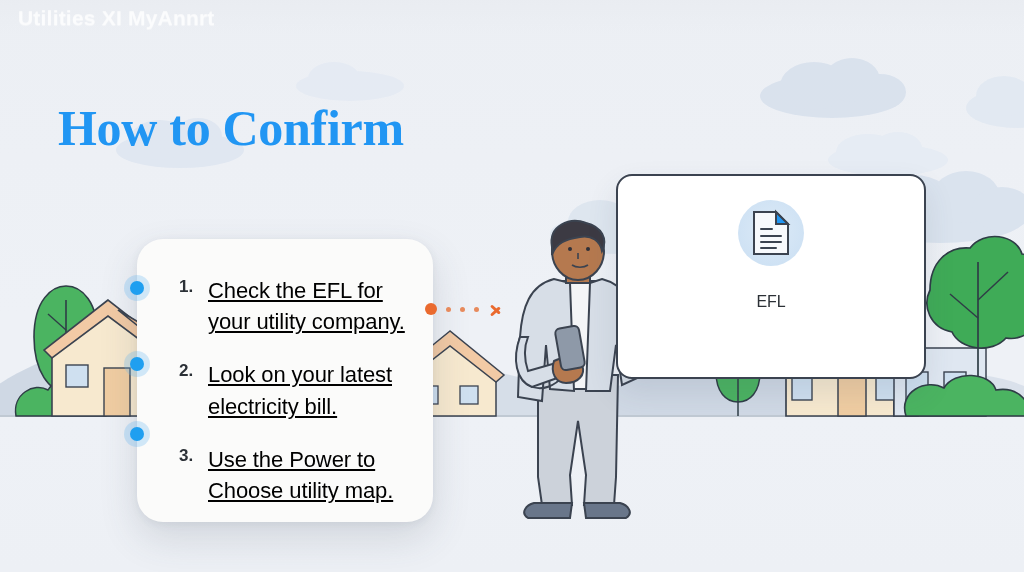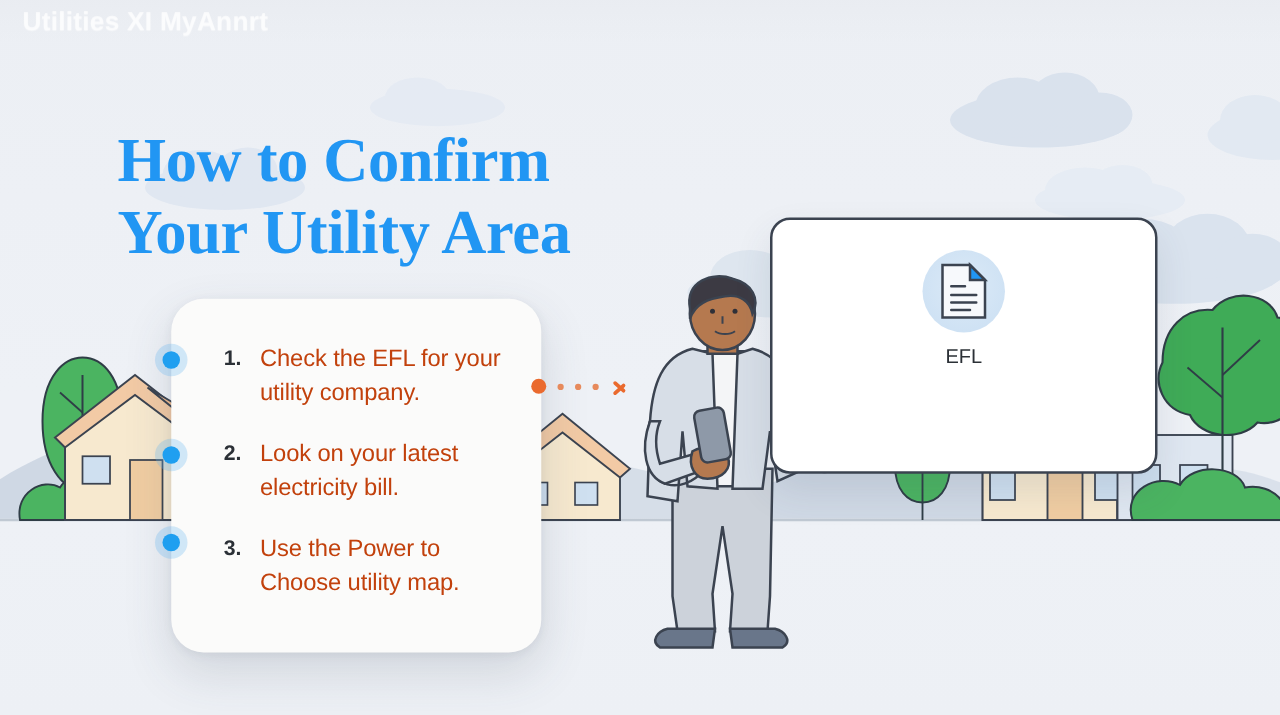--- a/index.html
+++ b/index.html
@@ -29,35 +29,35 @@
   
   .ground{position:absolute;left:0;top:415px;width:1024px;height:157px;
     background:linear-gradient(180deg,#eef1f6 0%,#edf0f5 100%);}
   .groundline{position:absolute;left:0;top:415px;width:1024px;height:2px;background:#9aa7b6;opacity:.55;}
 
   
   .title{
     position:absolute;left:58px;top:66px;width:470px;
     font-family:"Liberation Serif", serif;
     font-weight:700;font-size:50px;line-height:1.14;
-    color:#2196f3;letter-spacing:-.3px;margin-left:36px;
+    color:#2196f3;letter-spacing:-.3px;
   }
   .title .l2{display:block;}
 
   
   .list-card{
     position:absolute;left:137px;top:239px;width:296px;height:283px;
     background:#fbfbfa;border-radius:26px;
     box-shadow:0 16px 38px rgba(60,72,95,.16), 0 2px 8px rgba(60,72,95,.08);
   }
   .steps{position:absolute;left:42px;top:36px;width:232px;}
   .step{display:flex;gap:10px;margin-bottom:22px;}
   .step:last-child{margin-bottom:0;}
   .step-num{font-size:17px;font-weight:700;color:#2b3036;line-height:1.42;min-width:19px;}
-  .step-txt{font-size:19px;color:#c2410c;line-height:1.42;letter-spacing:-.1px;}
+  .step-txt{font-size:22px;color:#000000;line-height:1.42;letter-spacing:-.1px;text-decoration:underline;}
 
   .dot{position:absolute;width:14px;height:14px;border-radius:50%;
     background:#1f9ff0;box-shadow:0 0 0 6px rgba(96,181,240,.28);}
   .dot.d1{left:130px;top:281px;}
   .dot.d2{left:130px;top:357px;}
   .dot.d3{left:130px;top:427px;}
 
   
   .conn{position:absolute;left:425px;top:300px;display:flex;align-items:center;gap:9px;}
   .conn .big{width:12px;height:12px;border-radius:50%;background:#ea6a2e;}
@@ -72,21 +72,21 @@
   .icon-card{
     position:absolute;left:616px;top:174px;width:306px;height:201px;
     background:#fff;border:2px solid #3b4350;border-radius:16px;
     box-shadow:0 14px 30px rgba(60,72,95,.12);
   }
   .icon-row{position:absolute;left:0;top:24px;width:306px;display:flex;justify-content:space-around;}
   .icon-item{width:96px;display:flex;flex-direction:column;align-items:center;}
   .icon-disc{width:66px;height:66px;border-radius:50%;display:flex;align-items:center;justify-content:center;}
   .disc-blue{background:radial-gradient(circle at 50% 45%,#dceaf7 0%,#cfe2f4 70%,#cadff2 100%);}
   .disc-green{background:radial-gradient(circle at 50% 45%,#dff0dc 0%,#cfe9cb 75%,#cbe7c6 100%);}
-  .icon-label{margin-top:10px;font-size:16px;color:#2b3036;text-align:left;line-height:1.2;letter-spacing:-.1px;}
+  .icon-label{margin-top:26px;font-size:16px;color:#2b3036;text-align:left;line-height:1.2;letter-spacing:-.1px;}
 
   
   .person{position:absolute;left:498px;top:225px;width:180px;height:300px;}
 
   
   .scenery{position:absolute;inset:0;}
   svg{display:block;overflow:visible;}
 </style>
 </head>
 <body>
@@ -225,21 +225,20 @@
         <path d="M906 416 C 898 392, 926 378, 944 388 C 954 370, 990 372, 996 390 C 1020 386, 1034 406, 1026 416 Z" fill="#4bb461" stroke="#2f3d46" stroke-width="1.6"></path>
       </g>
     </svg>
   </div>
 
   <div class="wm-band"></div>
   <div class="watermark">Utilities XI MyAnnrt</div>
 
   <h1 class="title">
     <span>How to Confirm</span>
-    <span class="l2">Your Utility Area</span>
   </h1>
 
   <div class="list-card">
     <div class="steps">
       <div class="step">
         <span class="step-num">1.</span>
         <span class="step-txt">Check the EFL for your utility company.</span>
       </div>
       <div class="step">
         <span class="step-num">2.</span>

